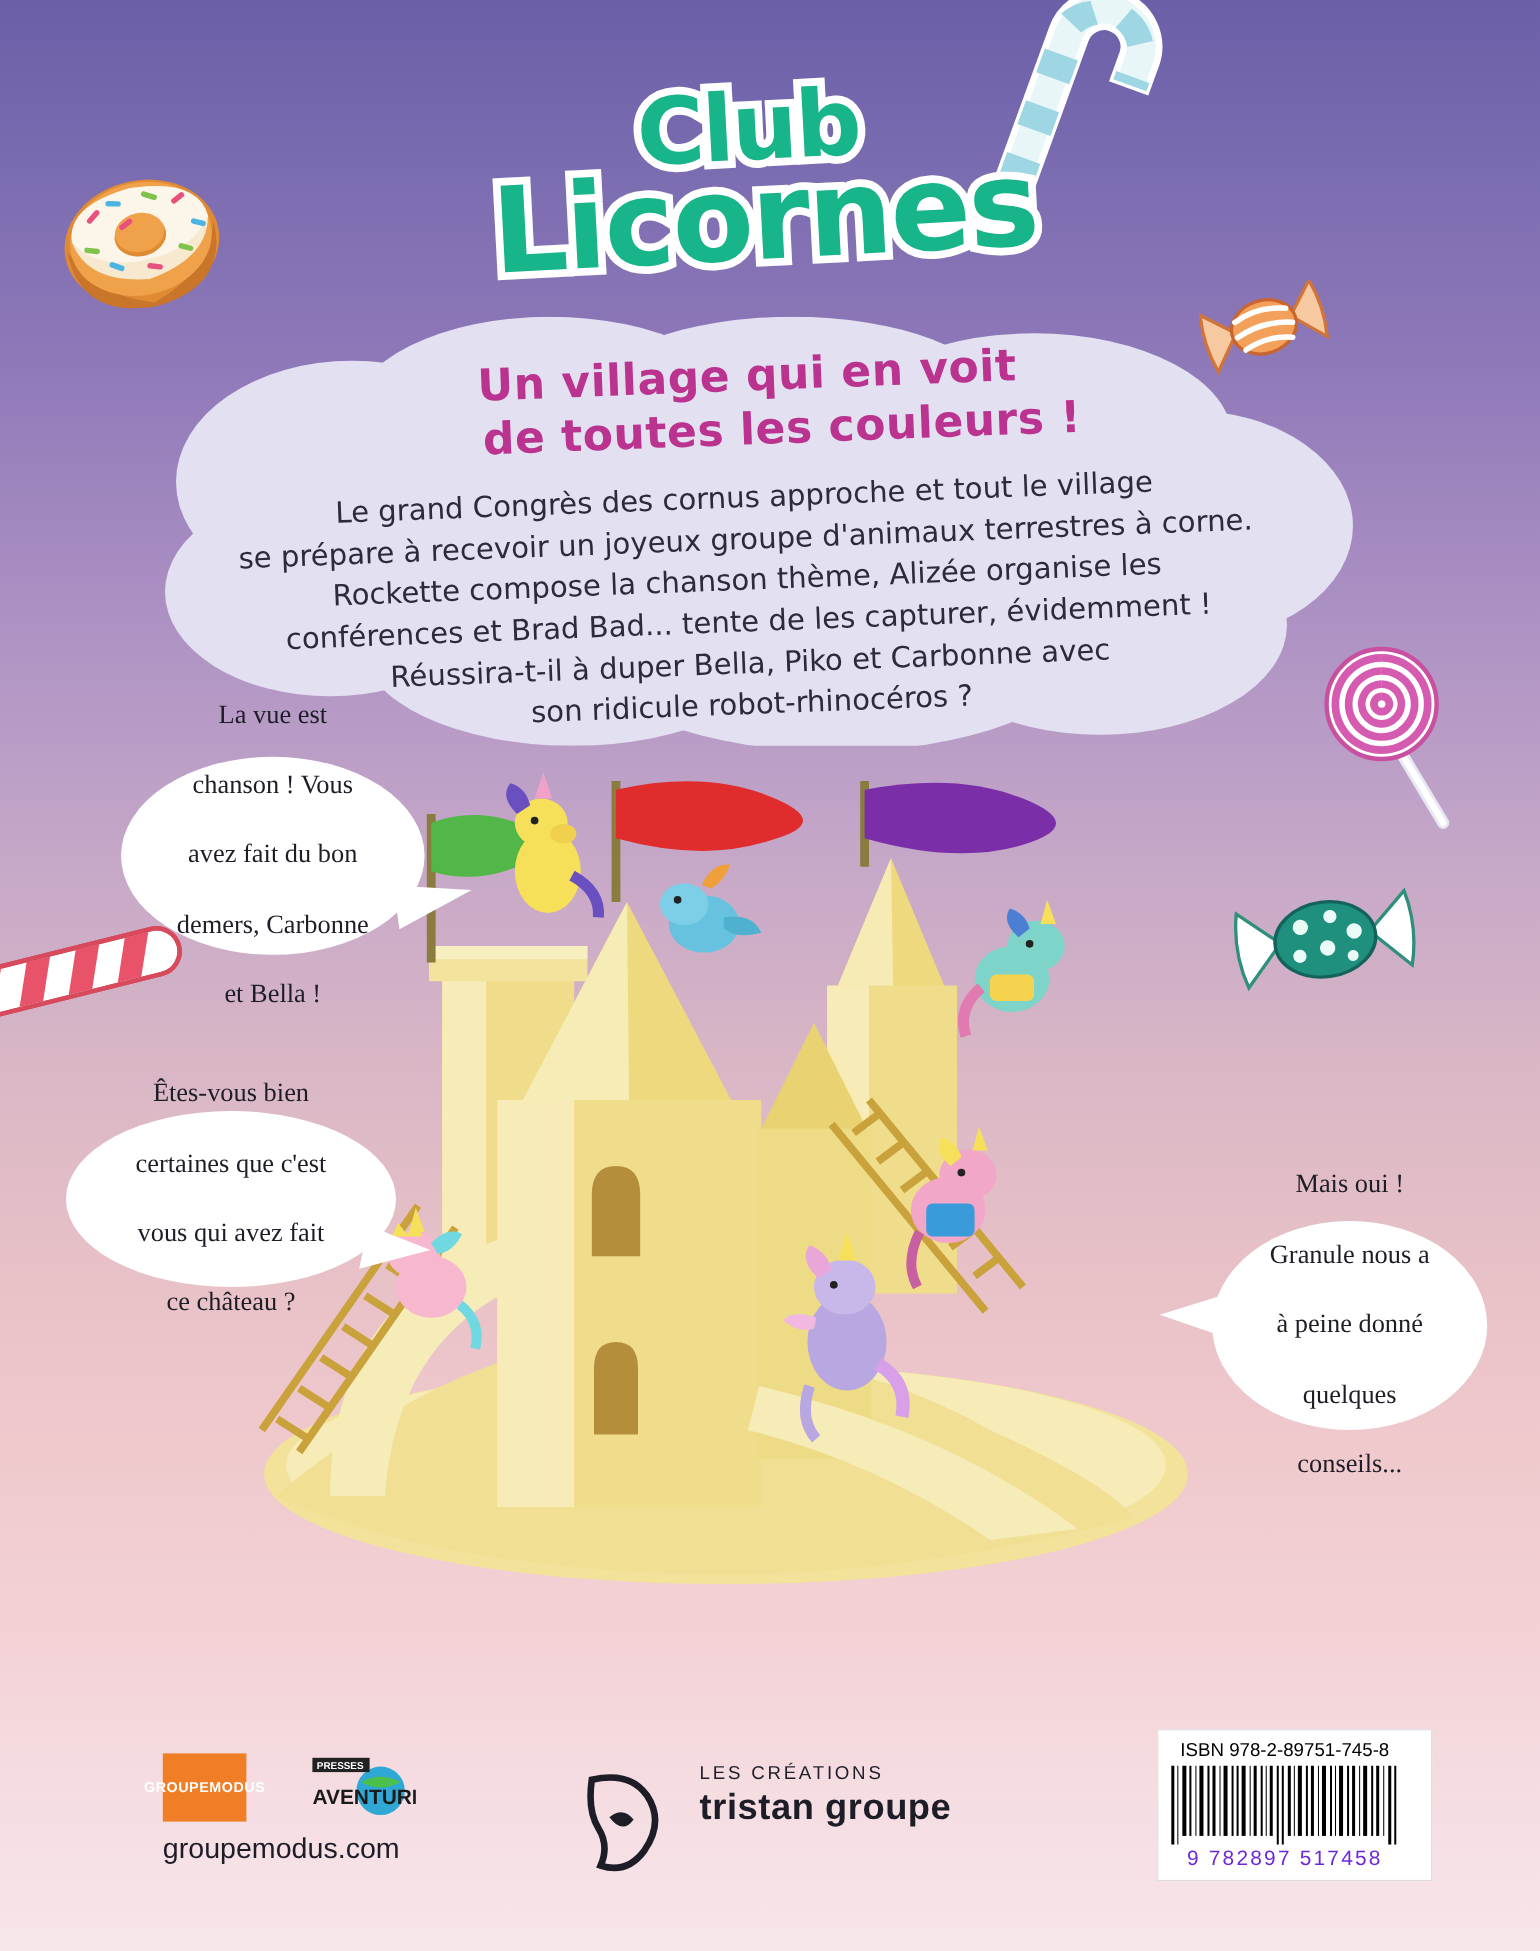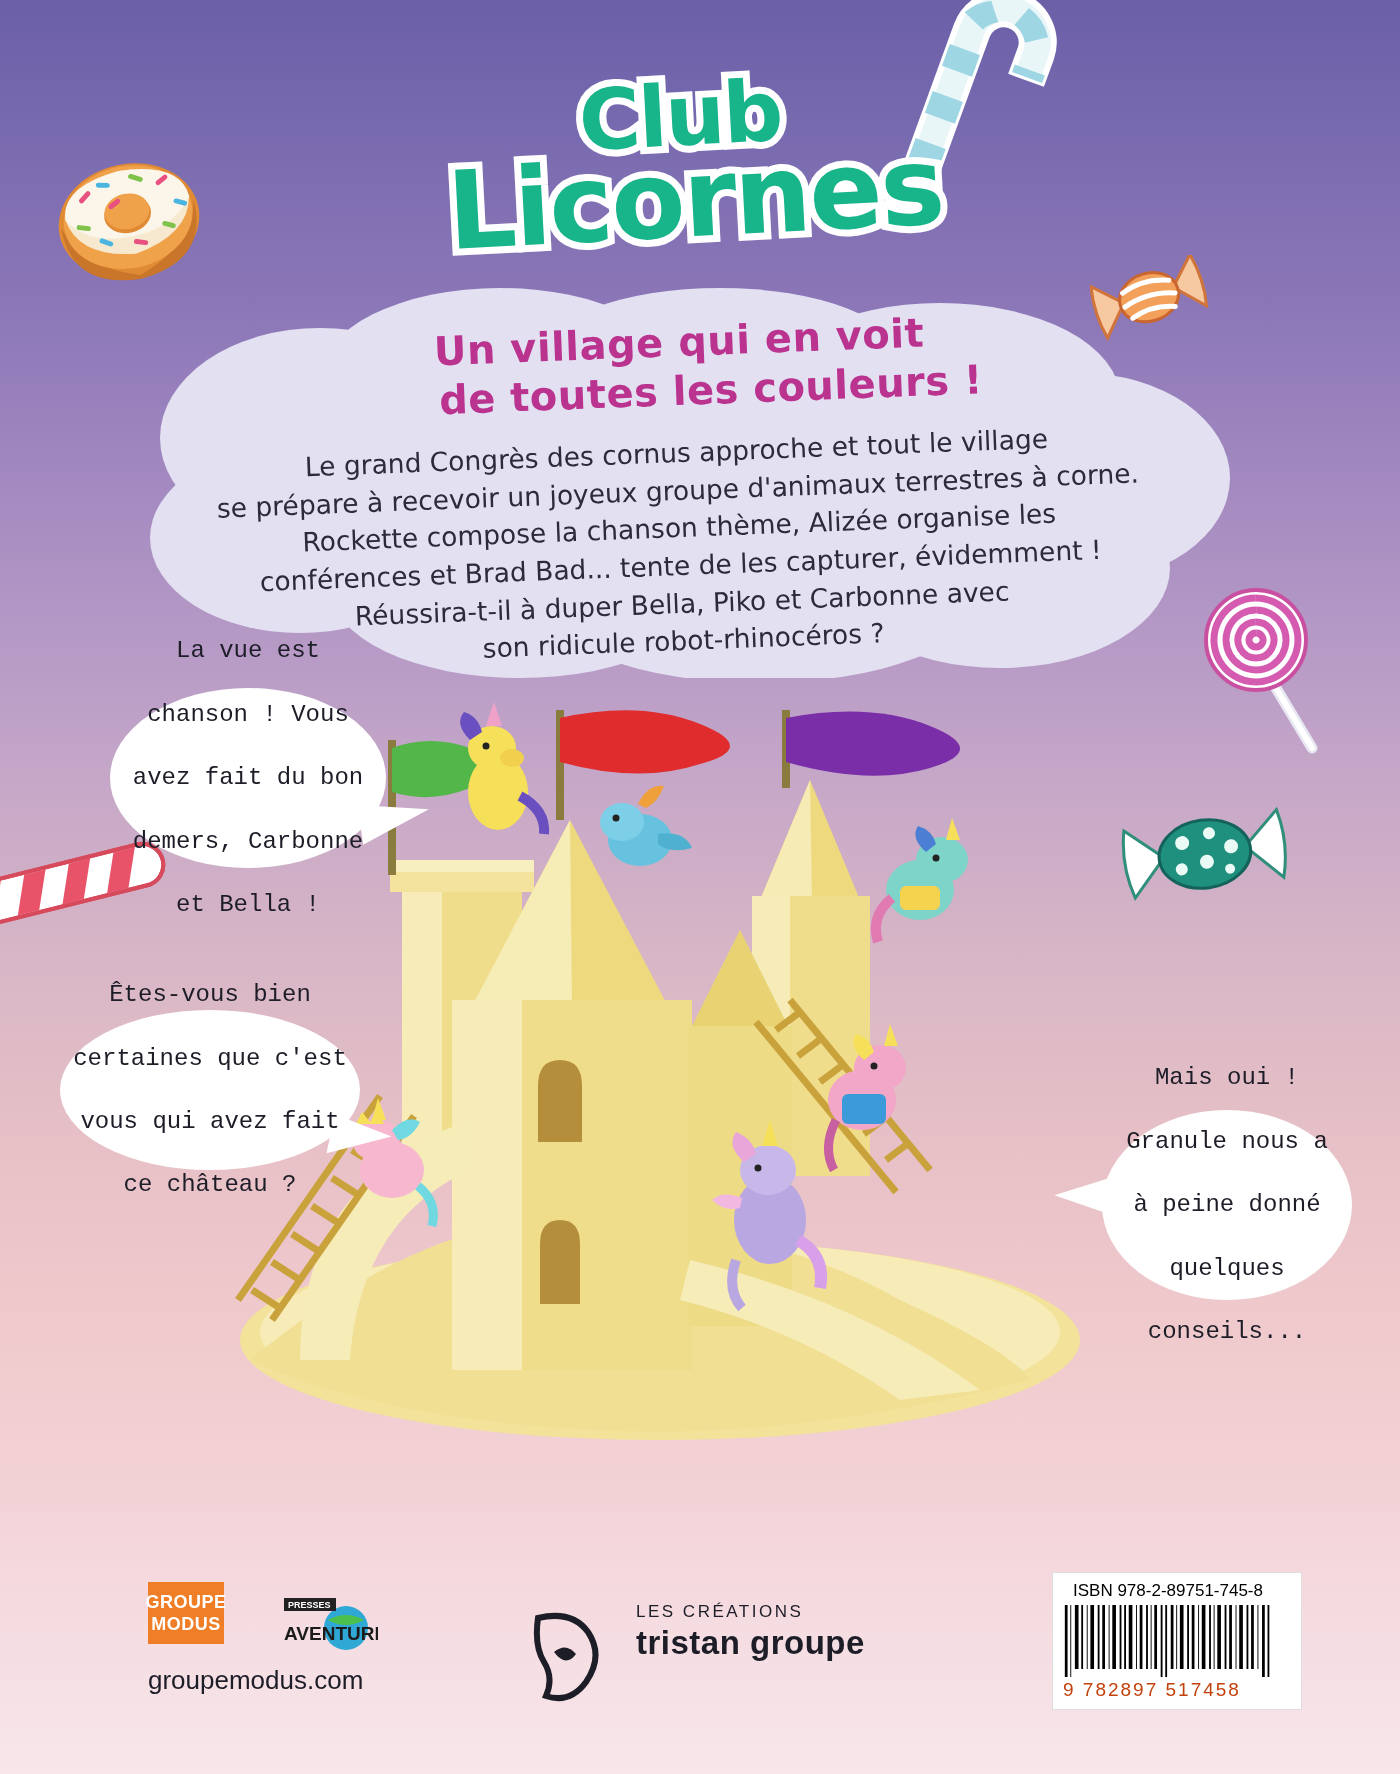--- a/index.html
+++ b/index.html
@@ -98,21 +98,21 @@
     transform: rotate(-2.2deg);
   }
   .blurb div { white-space: nowrap; }
 
   
   .bubble {
     position: absolute;
     background: #ffffff;
     border-radius: 50%/50%;
     color: #1d1d28;
-    font-family: Liberation Mono, monospace;
+    font-family: Liberation Serif, serif;
     text-align: center;
     display: flex; align-items: center; justify-content: center;
     z-index: 7;
     box-shadow: 0 0 0 0 rgba(0,0,0,0);
   }
   .bubble span { display: block; line-height: 1.32; }
 
   .bubble-1 { left: 110px; top: 688px;  width: 276px; height: 180px; font-size: 24px; }
   .bubble-2 { left: 60px;  top: 1010px; width: 300px; height: 160px; font-size: 24px; }
   .bubble-3 { right: 48px; top: 1110px; width: 250px; height: 190px; font-size: 24px; }
@@ -122,29 +122,29 @@
   .tail-2 { left: 330px; top: 1120px; border-left: 60px solid #fff; border-top: 10px solid transparent; border-bottom: 30px solid transparent; z-index: 6; transform: rotate(12deg);}
   .tail-3 { right: 285px; top: 1180px; border-right: 60px solid #fff; border-top: 12px solid transparent; border-bottom: 28px solid transparent; z-index: 6; transform: rotate(-6deg);}
 
   
   .scene { position: absolute; left: 0; top: 700px; width: 1400px; height: 800px; z-index: 3; }
 
   
   .footer { position: absolute; left: 0; bottom: 0; width: 1400px; height: 250px; z-index: 8; }
 
   .logo-modus {
-    position: absolute; left: 148px; bottom: 130px;
+    position: absolute; left: 148px; bottom: 118px;
     width: 76px; height: 62px;
     background: #f07e26;
     color: #fff;
     font-family: "Liberation Sans", sans-serif;
-    font-size: 18px;
+    font-size: 13px;
     font-weight: bold;
     letter-spacing: 0.5px;
-    display: flex; flex-direction: column; align-items: center; justify-content: center;
+    display: flex; flex-direction: row; align-items: center; justify-content: center;
     line-height: 1.25;
   }
   .modus-url {
     position: absolute; left: 148px; bottom: 78px;
     font-family: Liberation Sans, sans-serif;
     font-size: 26px; color: #1d1d28;
   }
   .logo-pa {
     position: absolute; left: 282px; bottom: 116px;
     width: 96px; height: 68px;
@@ -165,21 +165,21 @@
     border: 1px solid #ddd;
     padding: 8px 28px 6px 10px;
   }
   .isbn-text {
     font-family: "Liberation Sans", sans-serif;
     font-size: 17px; color: #000; text-align: center; margin-bottom: 4px;
   }
   .barcode { width: 100%; height: 72px; display: block; }
   .isbn-digits {
     font-family: "Liberation Sans", sans-serif;
-    font-size: 19px; color: #c2410c; text-align: left; letter-spacing: 2px; margin-top: 2px;
+    font-size: 19px; color: #6d28d9; text-align: center; letter-spacing: 2px; margin-top: 2px;
   }
 </style>
 </head>
 <body>
 
 <div id="page">
 
   <svg class="candy donut" viewBox="0 0 150 124">
     <ellipse cx="75" cy="62" rx="72" ry="58" fill="#e08a34"></ellipse>
     <path d="M6 55 Q20 100 75 118 Q132 100 144 55 Q146 118 75 122 Q4 118 6 55Z" fill="#c9752a"></path>

